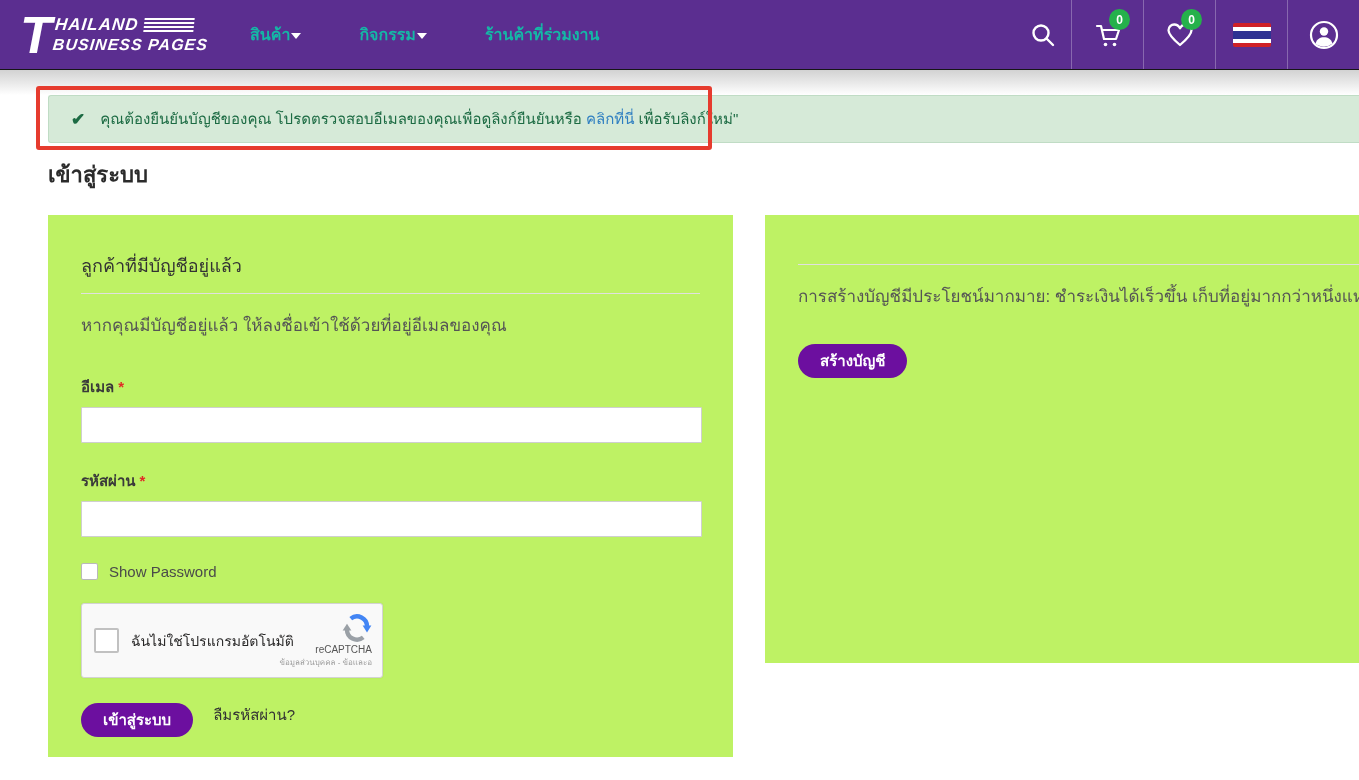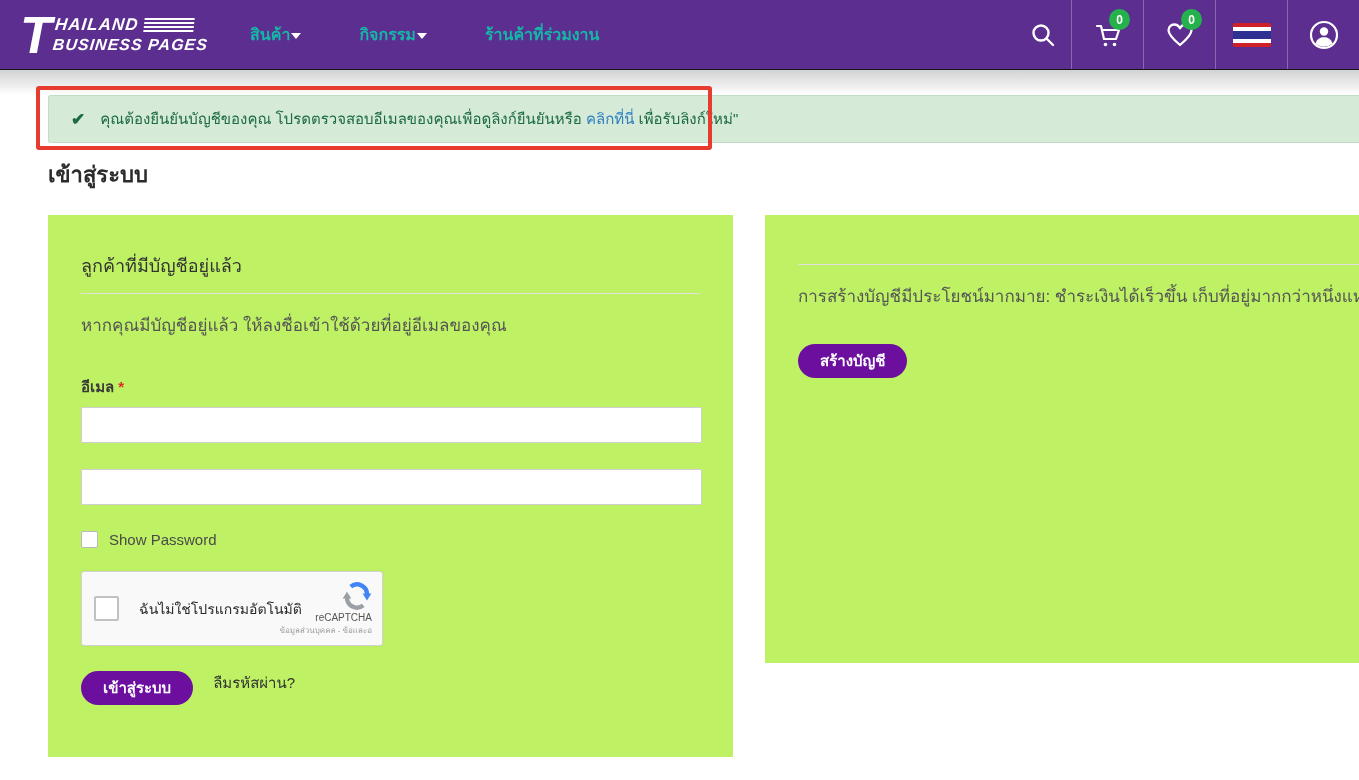--- a/index.html
+++ b/index.html
@@ -64,21 +64,21 @@
     border-radius:1px; font-size:15px; padding:0 10px; display:block; margin-bottom:26px; }
   .show-pass { display:flex; align-items:center; gap:11px; margin-top:23px; }
   .checkbox { width:17px; height:17px; background:#fff; border:1px solid #b9b9b9; border-radius:2px; cursor:pointer; }
   .show-pass-label { font-size:15px; color:#4a4a4a; }
 
   .captcha { margin-top:23px; width:302px; height:75px; background:#f9f9f9;
     border:1px solid #d3d3d3; border-radius:3px; box-shadow:0 0 2px rgba(0,0,0,0.08);
     display:flex; align-items:center; padding:0 10px 0 12px; }
   .captcha-checkbox { width:25px; height:25px; background:#fff; border:2px solid #c1c1c1;
     border-radius:2px; cursor:pointer; }
-  .captcha-label { font-size:14px; color:#282727; margin-left:12px; flex:1;text-align:center; }
+  .captcha-label { font-size:14px; color:#282727; margin-left:12px; flex:1; }
   .captcha-brand { display:flex; flex-direction:column; align-items:flex-end; width:62px; }
   .captcha-brand-name { font-size:10px; color:#555; margin-top:1px; }
   .captcha-brand-links { font-size:8px; color:#9a9a9a; margin-top:1px; white-space:nowrap; }
 
   .actions { display:flex; align-items:center; gap:20px; margin-top:14px; }
   .btn { background:#6c0f9f; color:#fff; border:none; border-radius:17px; height:34px;
     padding:0 22px; font-size:15px; font-weight:bold; cursor:pointer;
     font-family:"Liberation Sans", sans-serif;margin-top:11px; }
   .forgot { font-size:15px; color:#333; cursor:pointer; }
 
@@ -170,20 +170,23 @@
       <div class="panel-heading">ลูกค้าที่มีบัญชีอยู่แล้ว</div>
       <hr class="panel-divider">
       <div class="panel-desc">หากคุณมีบัญชีอยู่แล้ว ให้ลงชื่อเข้าใช้ด้วยที่อยู่อีเมลของคุณ</div>
 
       <div class="form">
         <div class="field-label">
           <span>อีเมล</span><span class="req">*</span>
         </div>
         <input class="text-input" type="text" value="" style="">
 
+        <div class="field-label">
+          <span>รหัสผ่าน</span><span class="req">*</span>
+        </div>
         <input class="text-input" type="password" value="" style="">
 
         <div class="show-pass">
           <span class="checkbox"></span>
           <span class="show-pass-label">Show Password</span>
         </div>
 
         <div class="captcha">
           <span class="captcha-checkbox"></span>
           <span class="captcha-label">ฉันไม่ใช่โปรแกรมอัตโนมัติ</span>

